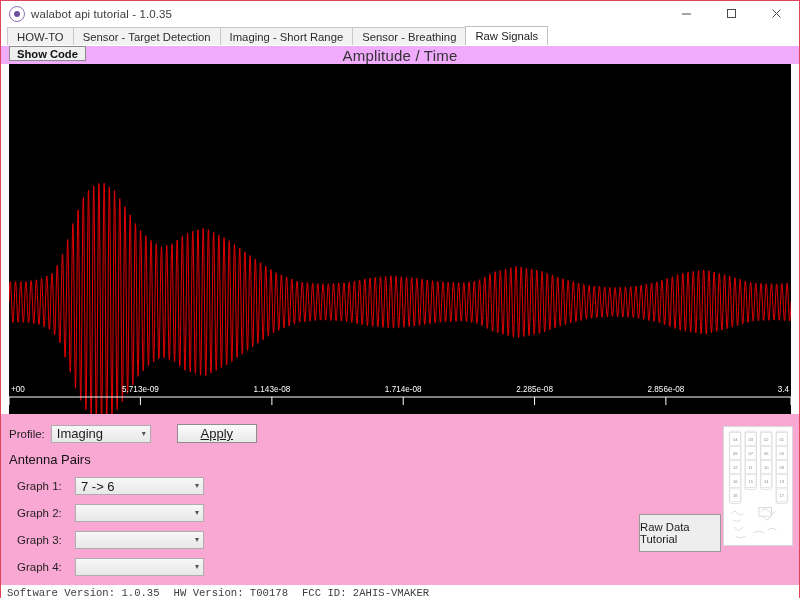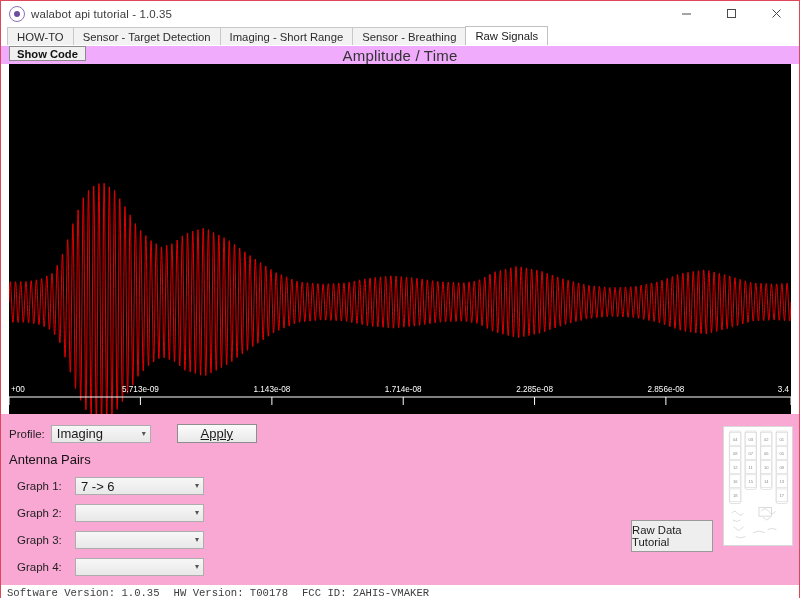--- a/index.html
+++ b/index.html
@@ -171,22 +171,22 @@
   }
   .antenna-img{
     position:absolute;right:0;top:0;
     width:70px;height:120px;
     background:#ffffff;
     border:1px solid #d8d8d8;
     box-sizing:border-box;
   }
   .antsvg{display:block;width:100%;height:100%;}
   .tutorial-btn{
-    position:absolute;left:0;bottom:6px;
-    width:82px;height:32px;
+    position:absolute;left:8px;bottom:6px;
+    width:82px;height:38px;
     border:1px solid #9a9a9a;
     background:#eeeeee;
     font-size:11.3px;color:#1b1b1b;
     display:flex;align-items:center;justify-content:center;
     box-sizing:border-box;
   }
   
   .statusbar{
     height:16px;min-height:16px;
     display:flex;align-items:center;

